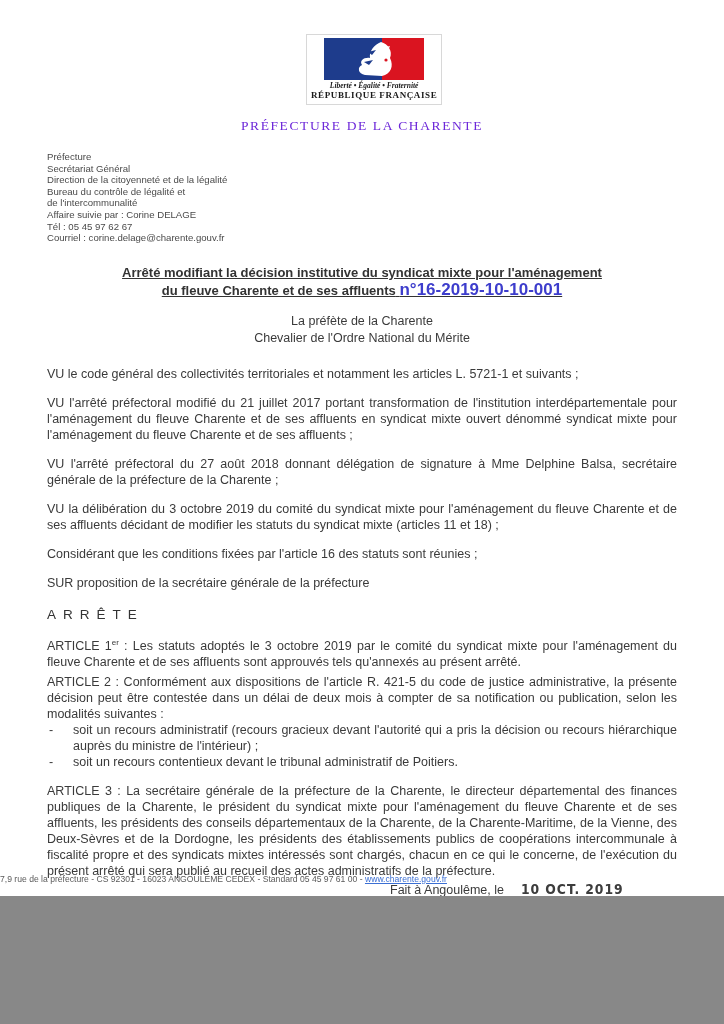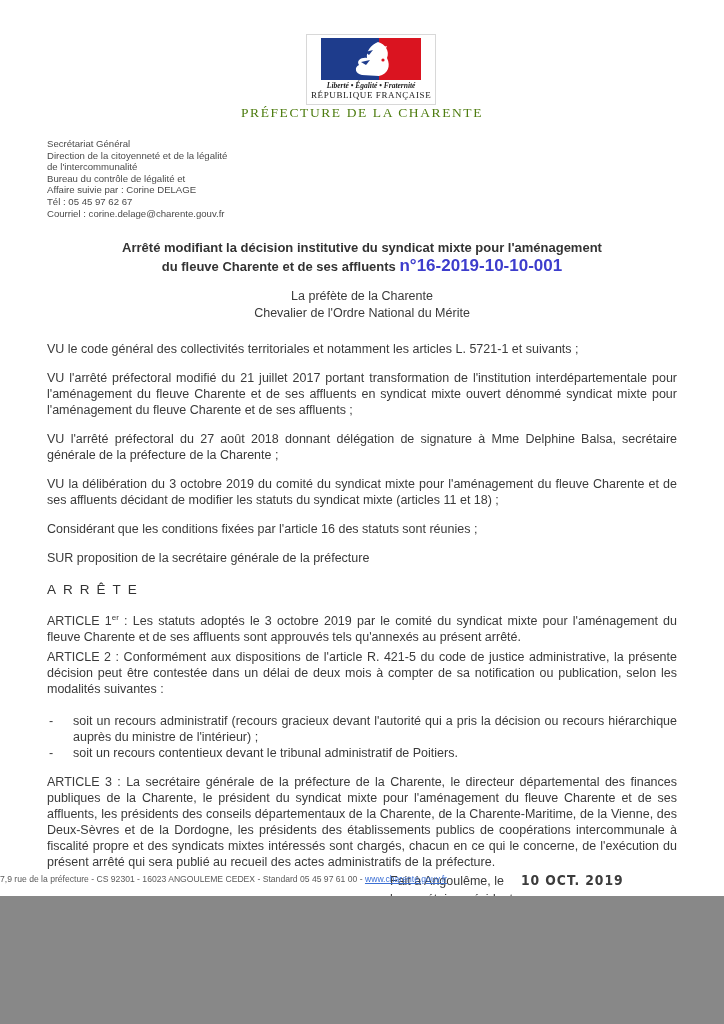--- a/index.html
+++ b/index.html
@@ -10,34 +10,34 @@
     position:relative; overflow:hidden;
   }
   
   .logo-block { width:112px; margin:34px auto 0; text-align:center; }
   .logo-flag { width:100px; height:42px; display:block; margin:0 auto; }
   .logo-motto {
     font-family:"Liberation Serif", serif; font-style:italic; font-weight:bold;
     font-size:7.5px; color:#222; margin-top:1px; white-space:nowrap;
   }
   .logo-republic {
-    font-family:"Liberation Serif", serif; font-weight:normal;
+    font-family:"Liberation Serif", serif; font-weight:bold;
     font-size:9px; letter-spacing:0.6px; color:#1a1a1a; white-space:nowrap;
   }
   .logo-box { border:1px solid #d8d8d8; padding:3px 4px 4px; display:inline-block; }
   
   .prefecture-title {
-    text-align:center; 
+    text-align:center; margin-top:13px;
     font-family:"Liberation Serif", serif; font-size:13.5px;
-    letter-spacing:1.6px; color:#4d7c0f;
+    letter-spacing:1.6px; color:#6d28d9;
   }
   
   .sender { margin:17px 0 0 47px; font-size:9.6px; line-height:11.6px; color:#4a4a4a; }
   
-  .doc-title { text-align:center; margin-top:20px; font-weight:bold; font-size:13px; line-height:17.5px; color:#333; }
+  .doc-title { text-align:center; margin-top:20px; font-weight:bold; font-size:13px; line-height:17.5px; color:#333;text-decoration:underline; }
   .doc-number { font-size:17px; font-weight:600; }
   
   .authority { text-align:center; margin-top:13px; font-size:12.5px; line-height:17px; }
   
   .body-text { margin:19px 47px 0; font-size:12.5px; line-height:16px; }
   .recital { text-align:justify; margin-bottom:13px; }
   .arrete-heading { text-align:left; font-size:13.5px; letter-spacing:7px; margin:16px 0 15px; color:#333; }
   .article { text-align:justify; margin-bottom:4px; }
   .article sup { font-size:8px; vertical-align:super; line-height:0; }
   .bullet-row { display:flex; margin:0; }
@@ -79,24 +79,25 @@
         <circle cx="62" cy="22" r="1.6" fill="#da1420"></circle>
       </svg>
       <div class="logo-motto">Liberté • Égalité • Fraternité</div>
       <div class="logo-republic">RÉPUBLIQUE FRANÇAISE</div>
     </div>
   </div>
 
   <div class="prefecture-title">PRÉFECTURE DE LA CHARENTE</div>
 
   <div class="sender">
+    <div>Préfecture</div>
     <div>Secrétariat Général</div>
     <div>Direction de la citoyenneté et de la légalité</div>
+    <div>Bureau du contrôle de légalité et</div>
     <div>de l'intercommunalité</div>
-    <div>Bureau du contrôle de légalité et</div>
     <div>Affaire suivie par : Corine DELAGE</div>
     <div>Tél : 05 45 97 62 67</div>
     <div>Courriel : corine.delage@charente.gouv.fr</div>
   </div>
 
   <div class="doc-title">
     <div>Arrêté modifiant la décision institutive du syndicat mixte pour l'aménagement</div>
     <div>
       <span>du fleuve Charente et de ses affluents</span>
       <span class="doc-number" style="color:#3d3dcc">n°16-2019-10-10-001</span>
@@ -113,21 +114,21 @@
     <p class="recital">VU l'arrêté préfectoral modifié du 21 juillet 2017 portant transformation de l'institution interdépartementale pour l'aménagement du fleuve Charente et de ses affluents en syndicat mixte ouvert dénommé syndicat mixte pour l'aménagement du fleuve Charente et de ses affluents ;</p>
     <p class="recital">VU l'arrêté préfectoral du 27 août 2018 donnant délégation de signature à Mme Delphine Balsa, secrétaire générale de la préfecture de la Charente ;</p>
     <p class="recital">VU la délibération du 3 octobre 2019 du comité du syndicat mixte pour l'aménagement du fleuve Charente et de ses affluents décidant de modifier les statuts du syndicat mixte (articles 11 et 18) ;</p>
     <p class="recital">Considérant que les conditions fixées par l'article 16 des statuts sont réunies ;</p>
     <p class="recital">SUR proposition de la secrétaire générale de la préfecture</p>
 
     <div class="arrete-heading">ARRÊTE</div>
 
     <p class="article"><span>ARTICLE 1</span><sup>er</sup><span> : Les statuts adoptés le 3 octobre 2019 par le comité du syndicat mixte pour l'aménagement du fleuve Charente et de ses affluents sont approuvés tels qu'annexés au présent arrêté.</span></p>
 
-    <p class="article" style="margin-bottom:16px">ARTICLE 2 : Conformément aux dispositions de l'article R. 421-5 du code de justice administrative, la présente décision peut être contestée dans un délai de deux mois à compter de sa notification ou publication, selon les modalités suivantes :</p>
+    <p class="article" style="margin-bottom:0">ARTICLE 2 : Conformément aux dispositions de l'article R. 421-5 du code de justice administrative, la présente décision peut être contestée dans un délai de deux mois à compter de sa notification ou publication, selon les modalités suivantes :</p>
     <div class="bullets">
       <div class="bullet-row">
         <span class="bullet-dash">-</span>
         <span class="bullet-text">soit un recours administratif (recours gracieux devant l'autorité qui a pris la décision ou recours hiérarchique auprès du ministre de l'intérieur) ;</span>
       </div>
       <div class="bullet-row">
         <span class="bullet-dash">-</span>
         <span class="bullet-text">soit un recours contentieux devant le tribunal administratif de Poitiers.</span>
       </div>
     </div>

